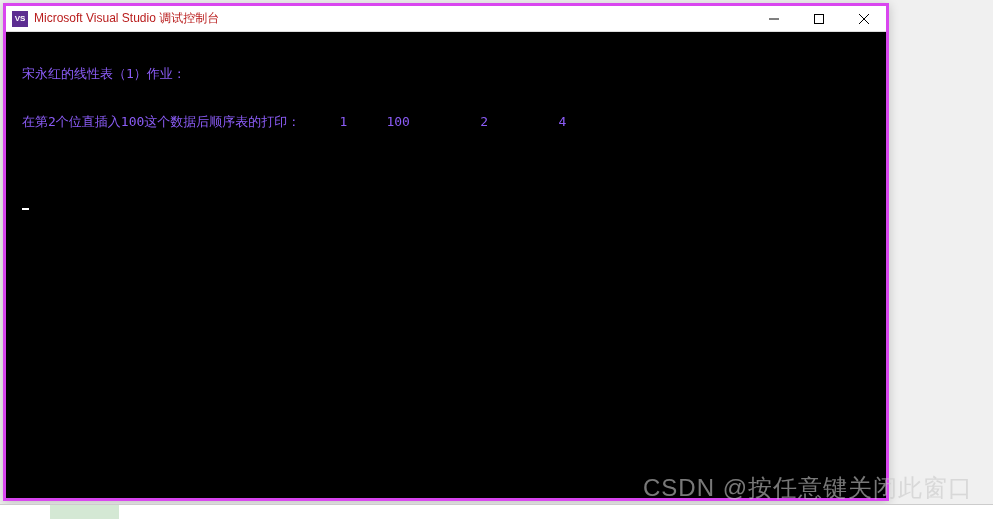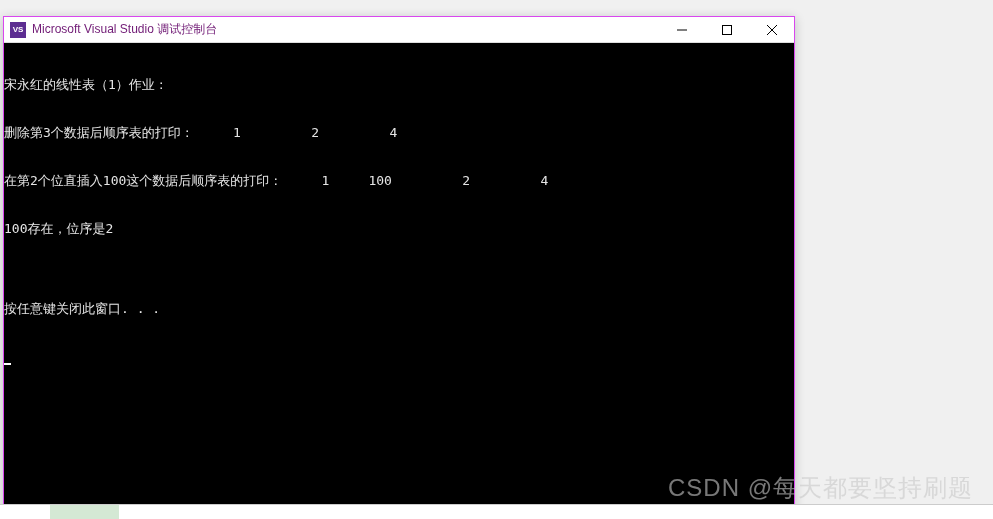--- a/index.html
+++ b/index.html
@@ -10,26 +10,26 @@
     body {
       width: 993px;
       height: 519px;
       font-family: "Segoe UI", Tahoma, sans-serif;
       background: #f0f0f0;
       position: relative;
       overflow: hidden;
     }
     .window {
       position: absolute;
-      top: 16px;
+      top: 3px;
       left: 3px;
-      width: 792px;
+      width: 886px;
       height: 498px;
       background: #ffffff;
-      border: 1px solid #d946ef;
+      border: 3px solid #d946ef;
       box-shadow: 0 2px 10px rgba(0,0,0,0.2);
       display: flex;
       flex-direction: column;
     }
     .titlebar {
       height: 26px;
       background: #ffffff;
       display: flex;
       align-items: center;
       border-bottom: 1px solid #ddd;
@@ -45,21 +45,21 @@
       align-items: center;
       justify-content: center;
       color: white;
       font-size: 8px;
       font-weight: bold;
       font-family: Arial, sans-serif;
     }
     .titlebar-text {
       flex: 1;
       font-size: 12px;
-      color: #701a75;
+      color: #b91c1c;
       font-family: "Microsoft YaHei", "Segoe UI", sans-serif;
     }
     .titlebar-controls {
       display: flex;
       height: 100%;
     }
     .titlebar-btn {
       width: 45px;
       height: 100%;
       display: flex;
@@ -67,25 +67,25 @@
       justify-content: center;
       cursor: pointer;
     }
     .titlebar-btn svg {
       width: 10px;
       height: 10px;
     }
     .console-area {
       flex: 1;
       background: #000000;
-      color: #e5e5e5;
+      color: #8b5cf6;
       font-family: "NSimSun", "SimSun", "Consolas", monospace;
       font-size: 13px;
       line-height: 16px;
-      padding: 2px 0 0 0;
+      padding: 2px 0 0 16px;
       overflow: hidden;
       white-space: pre;
       position: relative;
     }
     .console-line {
       white-space: pre;
     }
     .watermark {
       position: absolute;
       bottom: 15px;
@@ -138,24 +138,21 @@
       <div class="titlebar-btn close">
         <svg viewBox="0 0 10 10">
             <line x1="0" y1="0" x2="10" y2="10" stroke="black" stroke-width="1"></line>
             <line x1="10" y1="0" x2="0" y2="10" stroke="black" stroke-width="1"></line>
           </svg>
       </div>
     </div>
   </div>
   <div class="console-area">
     <div class="console-line">宋永红的线性表（1）作业：</div>
-    <div class="console-line">删除第3个数据后顺序表的打印：     1         2         4</div>
     <div class="console-line">在第2个位直插入100这个数据后顺序表的打印：     1     100         2         4</div>
-    <div class="console-line">100存在，位序是2</div>
     <div class="console-line"></div>
-    <div class="console-line">按任意键关闭此窗口. . .</div>
     <div class="console-line"><span class="cursor-block"></span></div>
   </div>
 </div>
 
-<div class="watermark">CSDN @每天都要坚持刷题</div>
+<div class="watermark">CSDN @按任意键关闭此窗口</div>
 
 <div class="bottom-strip"></div>
 
 </body></html>

